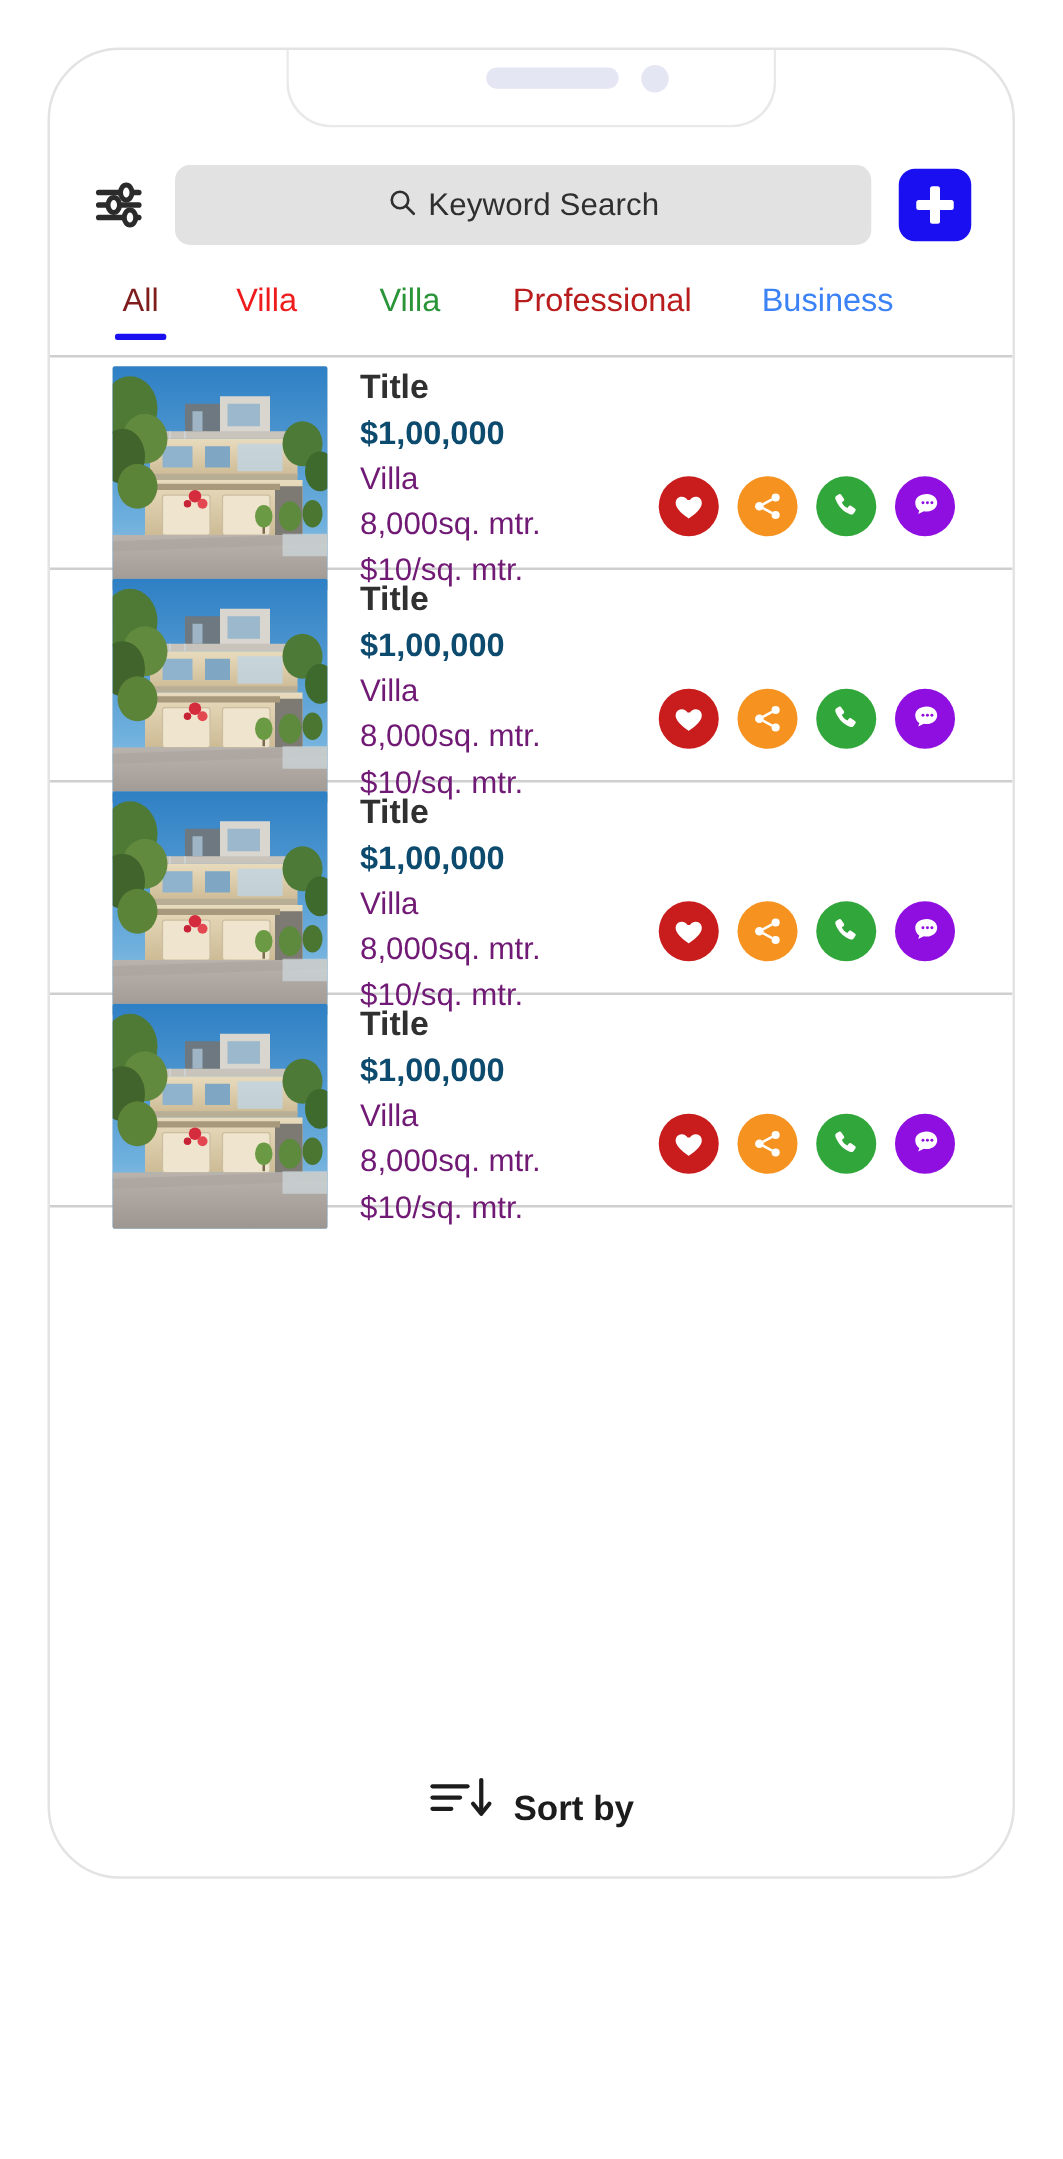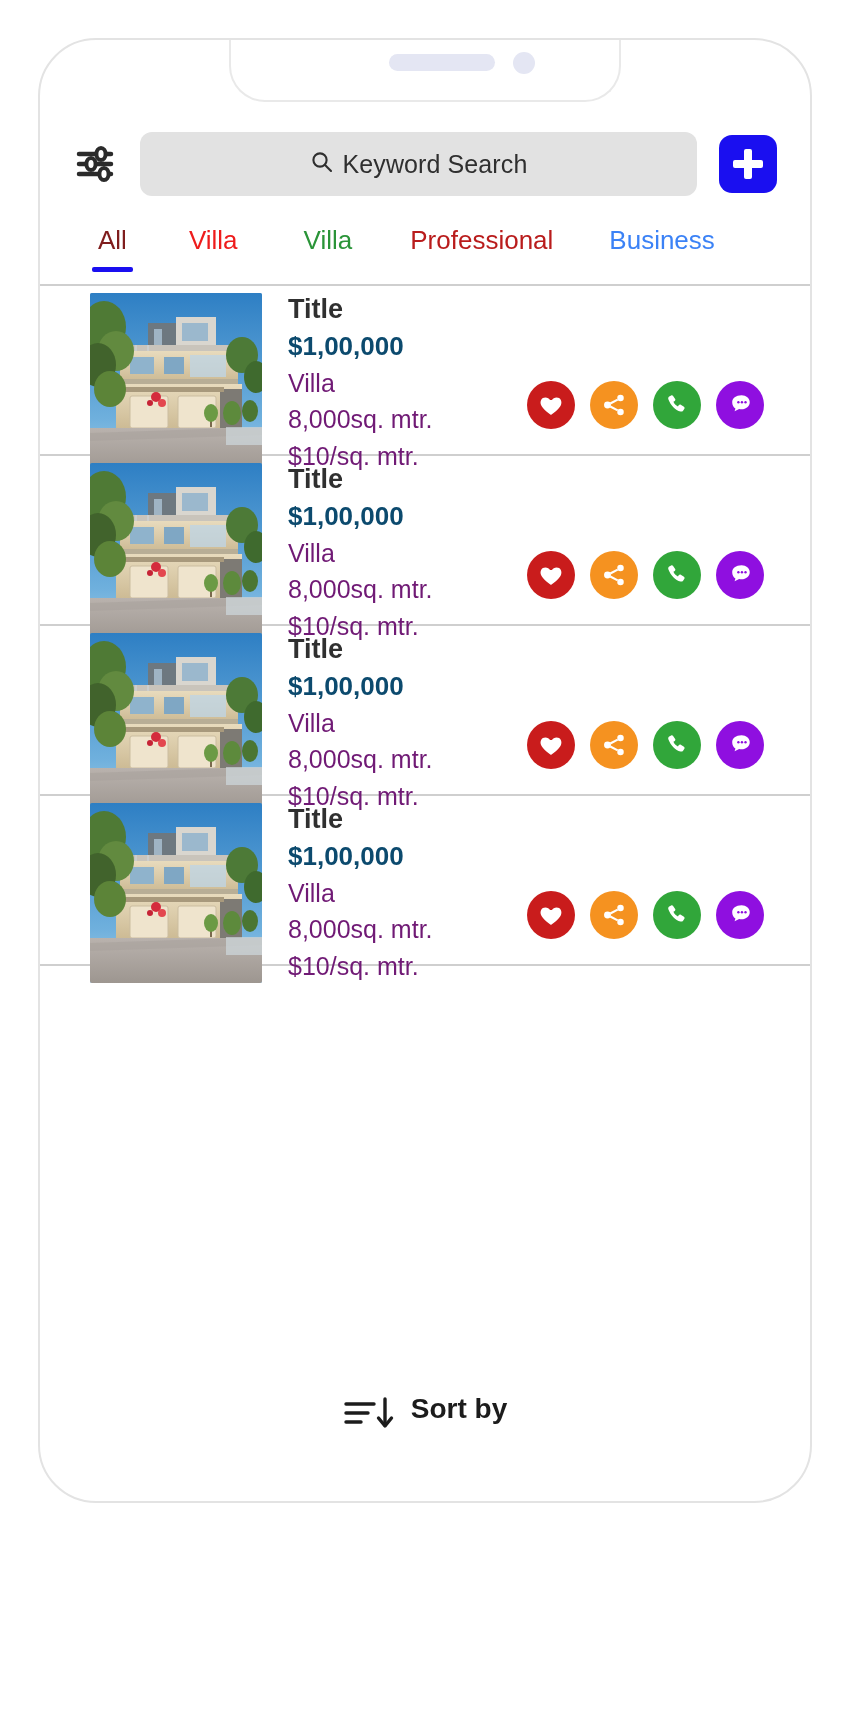--- a/index.html
+++ b/index.html
@@ -250,21 +250,21 @@
   .call-btn  { background: #31a63a; }
   .chat-btn  { background: #8f0fe0; }
 
   
   #sort-bar {
     position: absolute;
     left: 0; right: 0;
     bottom: 38px;
     height: 70px;
     display: flex;
-    align-items: flex-start;
+    align-items: flex-end;
     justify-content: center;
     gap: 14px;
     cursor: pointer;
   }
   #sort-label {
     font-size: 28px;
     color: #1c1c1c;
     font-weight: 600;
   }
 </style>

